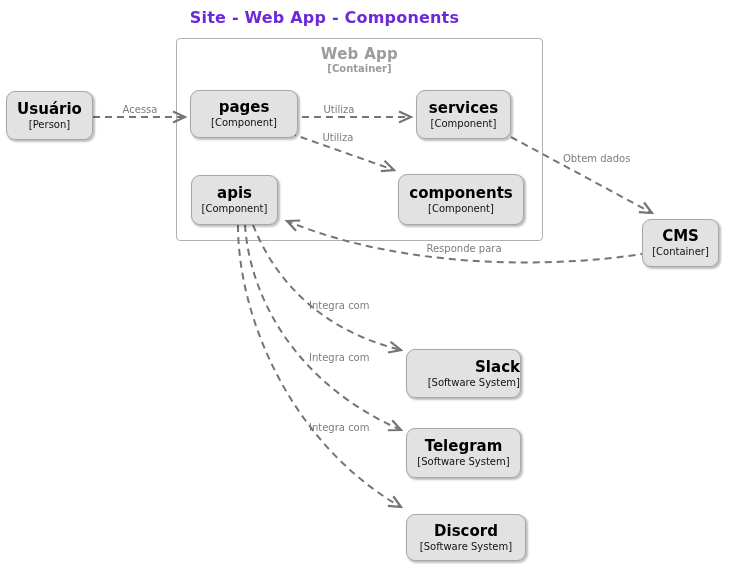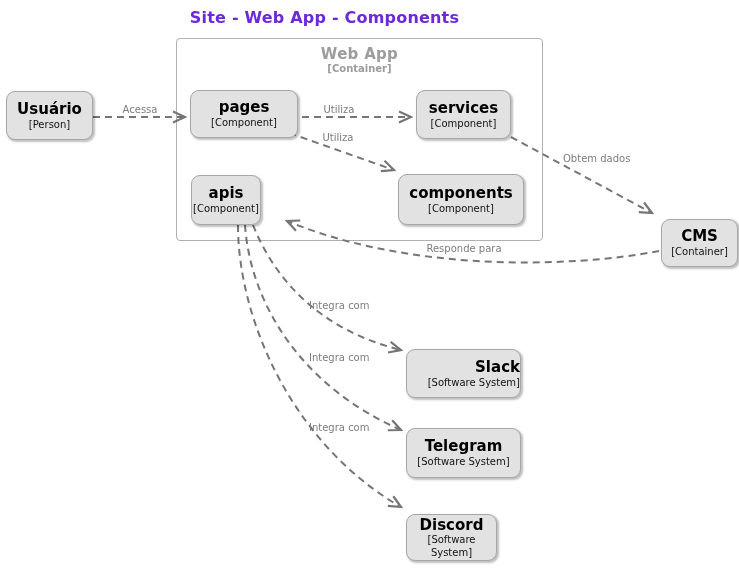--- a/index.html
+++ b/index.html
@@ -25,26 +25,26 @@
     background:#e2e2e2;border:1px solid #a7a7a7;border-radius:9px;
     box-shadow:1.5px 1.5px 2px rgba(0,0,0,.25);
     display:flex;flex-direction:column;align-items:center;justify-content:center;
     text-align:center;line-height:1.25;
   }
   .n-name{font-size:15px;font-weight:bold;color:#000000;}
   .n-type{font-size:10px;color:#111111;}
   .n-usuario{left:6px;top:91px;width:87px;height:49px;}
   .n-pages{left:190px;top:90px;width:108px;height:48px;}
   .n-services{left:416px;top:90px;width:95px;height:49px;}
-  .n-apis{left:191px;top:175px;width:70px;height:50px;}
+  .n-apis{left:191px;top:175px;width:87px;height:50px;}
   .n-components{left:398px;top:174px;width:126px;height:51px;text-align:center;}
-  .n-cms{left:661px;top:219px;width:77px;height:48px;}
+  .n-cms{left:642px;top:219px;width:77px;height:48px;}
   .n-slack{left:406px;top:349px;width:115px;height:49px;align-items:flex-end;}
   .n-telegram{left:406px;top:428px;width:115px;height:50px;}
-  .n-discord{left:406px;top:514px;width:91px;height:47px;}
+  .n-discord{left:406px;top:514px;width:120px;height:47px;}
   .edge-path{fill:none;stroke:#757575;stroke-width:2;stroke-dasharray:7 5;}
 </style>
 </head>
 <body>
 
 <div class="canvas">
 
   <div class="title">Site - Web App - Components</div>
 
   <div class="boundary">

